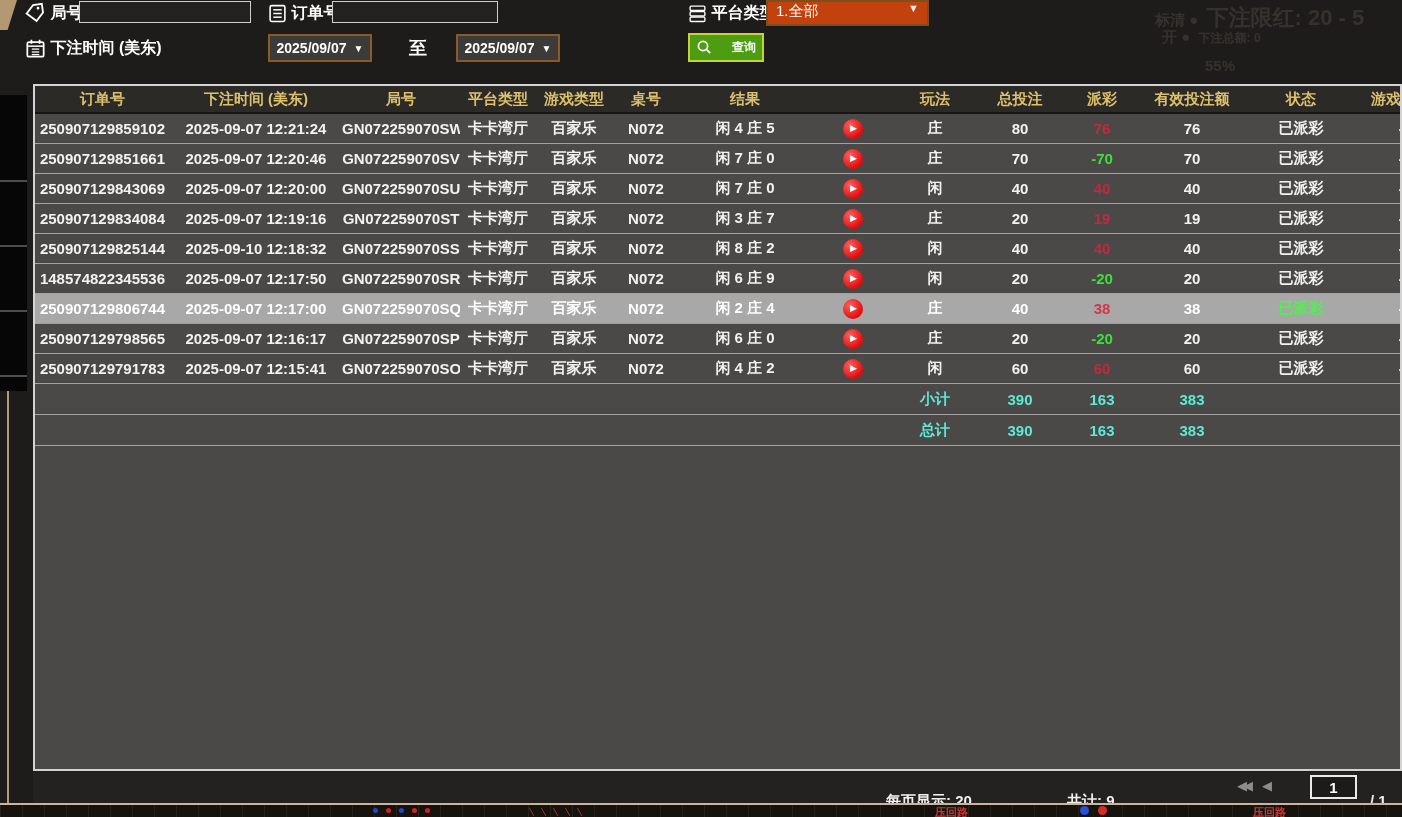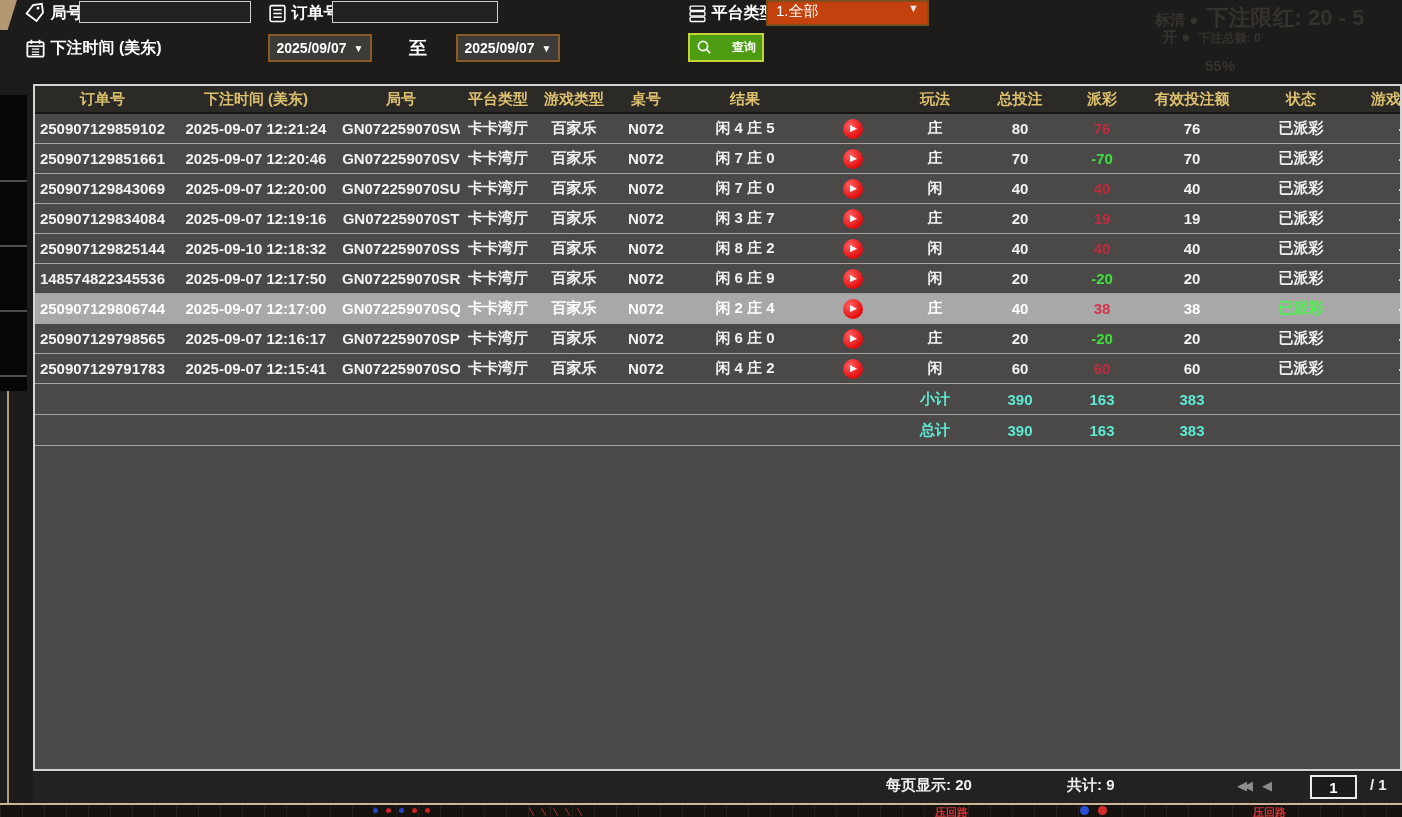--- a/index.html
+++ b/index.html
@@ -78,21 +78,21 @@
   tr.summary-row td{background:#4a4948;color:#5eead4;font-weight:bold;height:30px;}
   .play-btn{
     width:20px;height:20px;border-radius:50%;margin:0 auto;cursor:pointer;
     background:radial-gradient(circle at 35% 32%,#ff6060,#e30c0c 70%);
     color:#fff;display:flex;align-items:center;justify-content:center;
   }
   .play-btn span{font-size:9px;line-height:1;transform:translateX(1px);}
 
   
   .footer-bar{left:33px;top:772px;width:1369px;height:31px;background:#232220;}
-  .footer-text{position:absolute;color:#f0f0f0;font-size:15px;font-weight:bold;top:4px;white-space:nowrap;}
+  .footer-text{position:absolute;color:#f0f0f0;font-size:15px;font-weight:bold;top:20px;white-space:nowrap;}
   .pg-arrow{position:absolute;top:6px;font-size:13px;cursor:pointer;}
   .pg-first{color:#8d8d8d;letter-spacing:-4px;}
   .pg-prev{color:#8d8d8d;}
   .page-box{
     position:absolute;left:1277px;top:3px;width:47px;height:24px;background:#1d1b19;
     border:2px solid #eaeaea;color:#fff;font-size:15px;font-weight:bold;text-align:center;
     box-sizing:border-box;font-family:"Liberation Sans","DejaVu Sans",sans-serif;outline:none;padding:0;
   }
 </style>
 </head>

